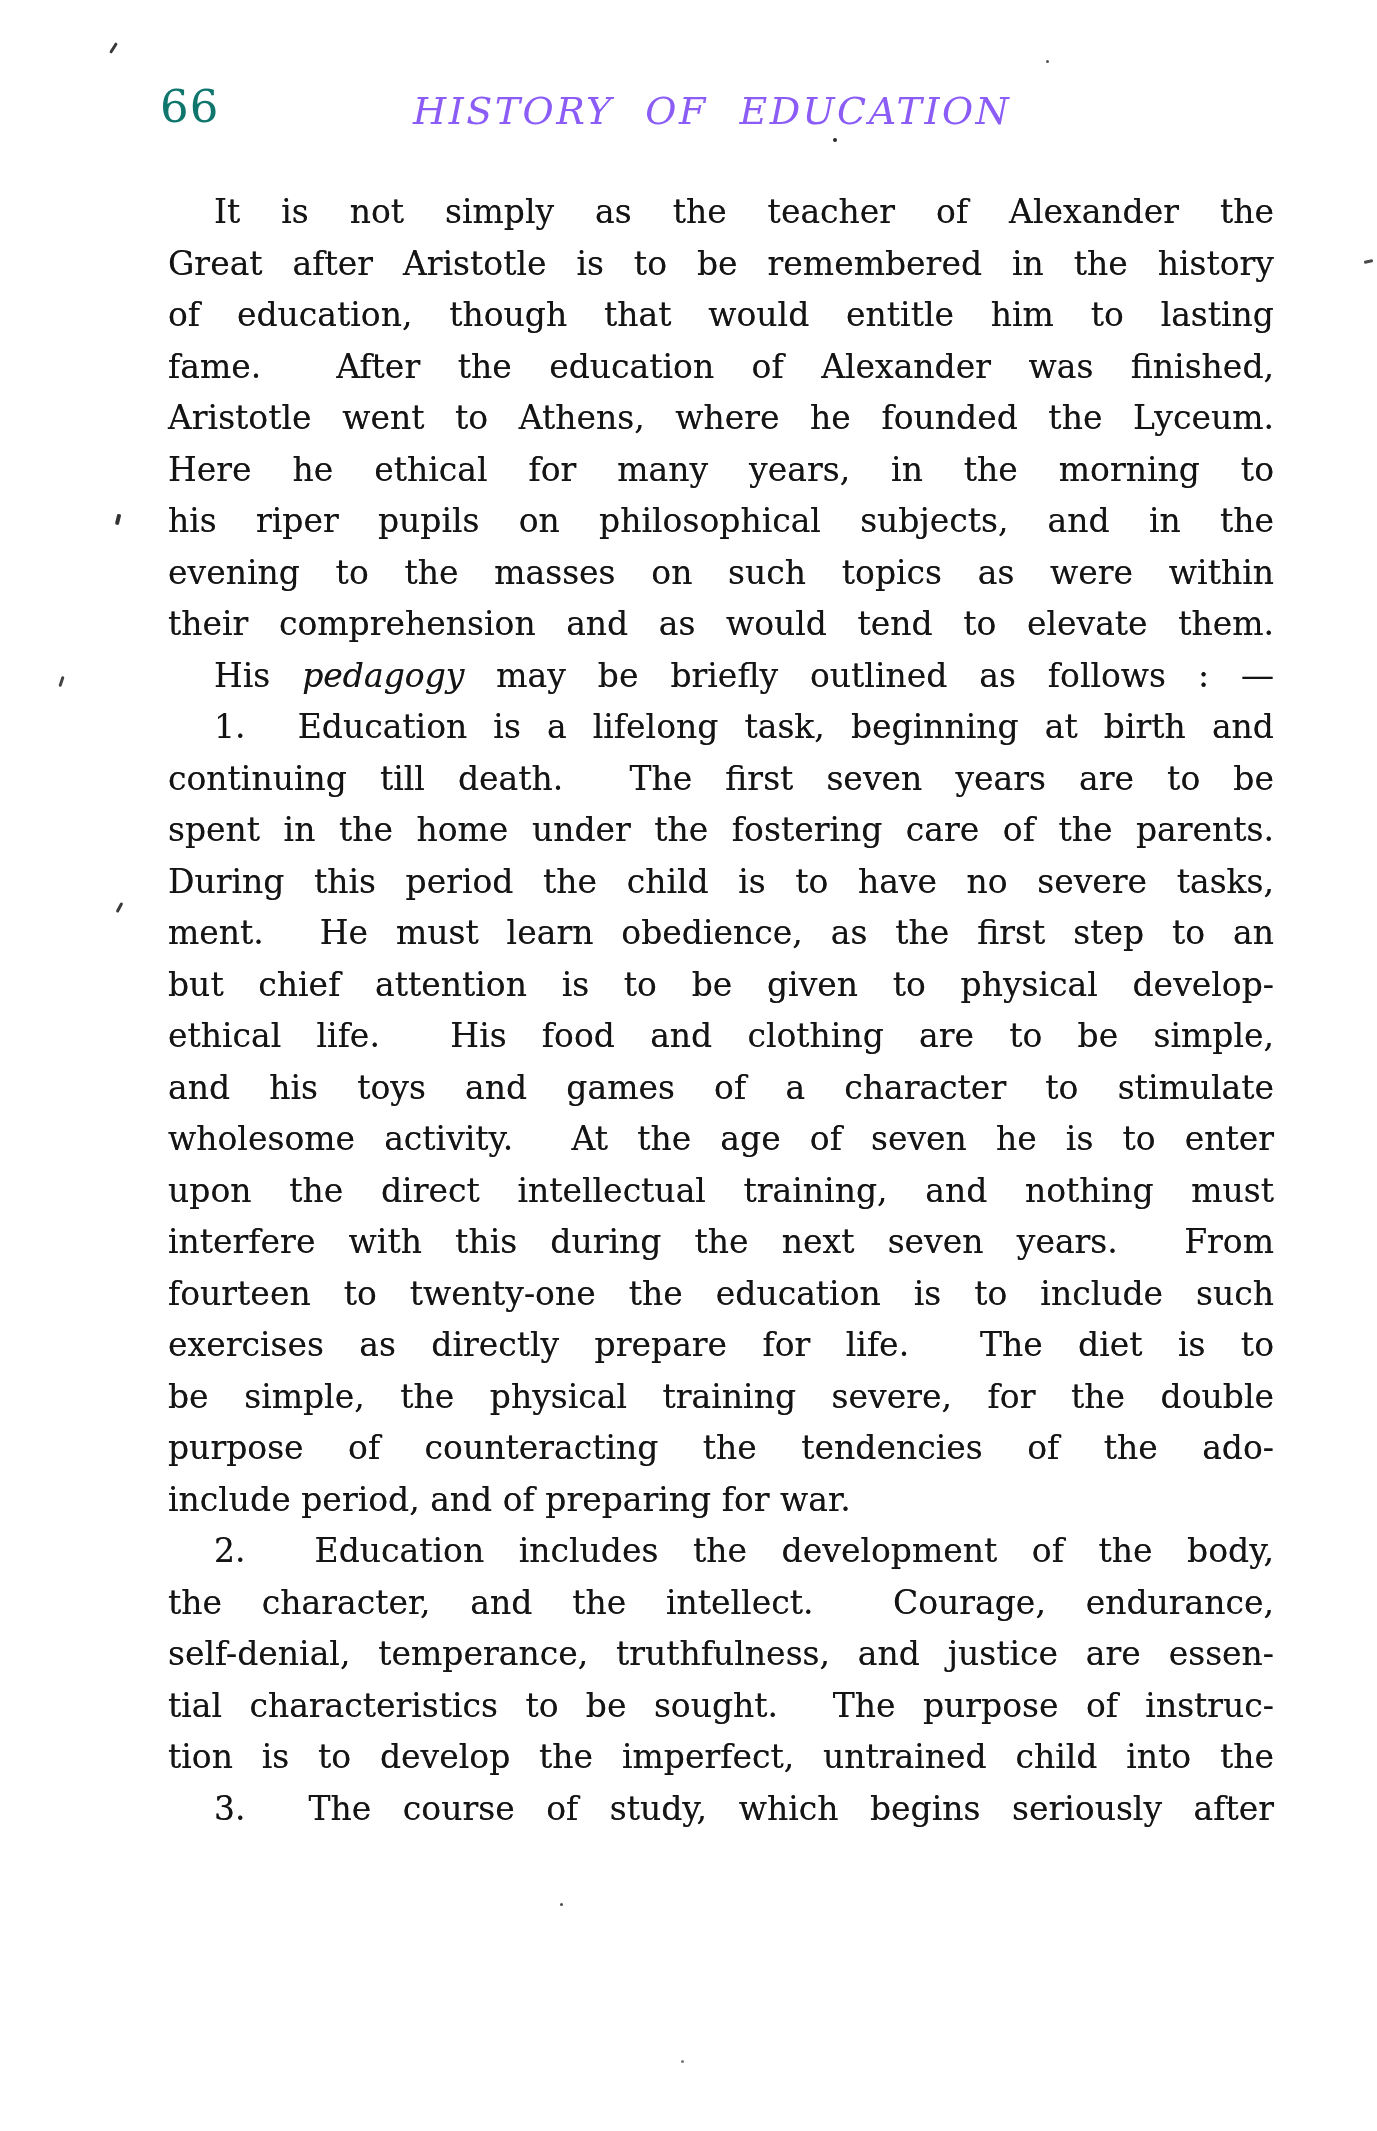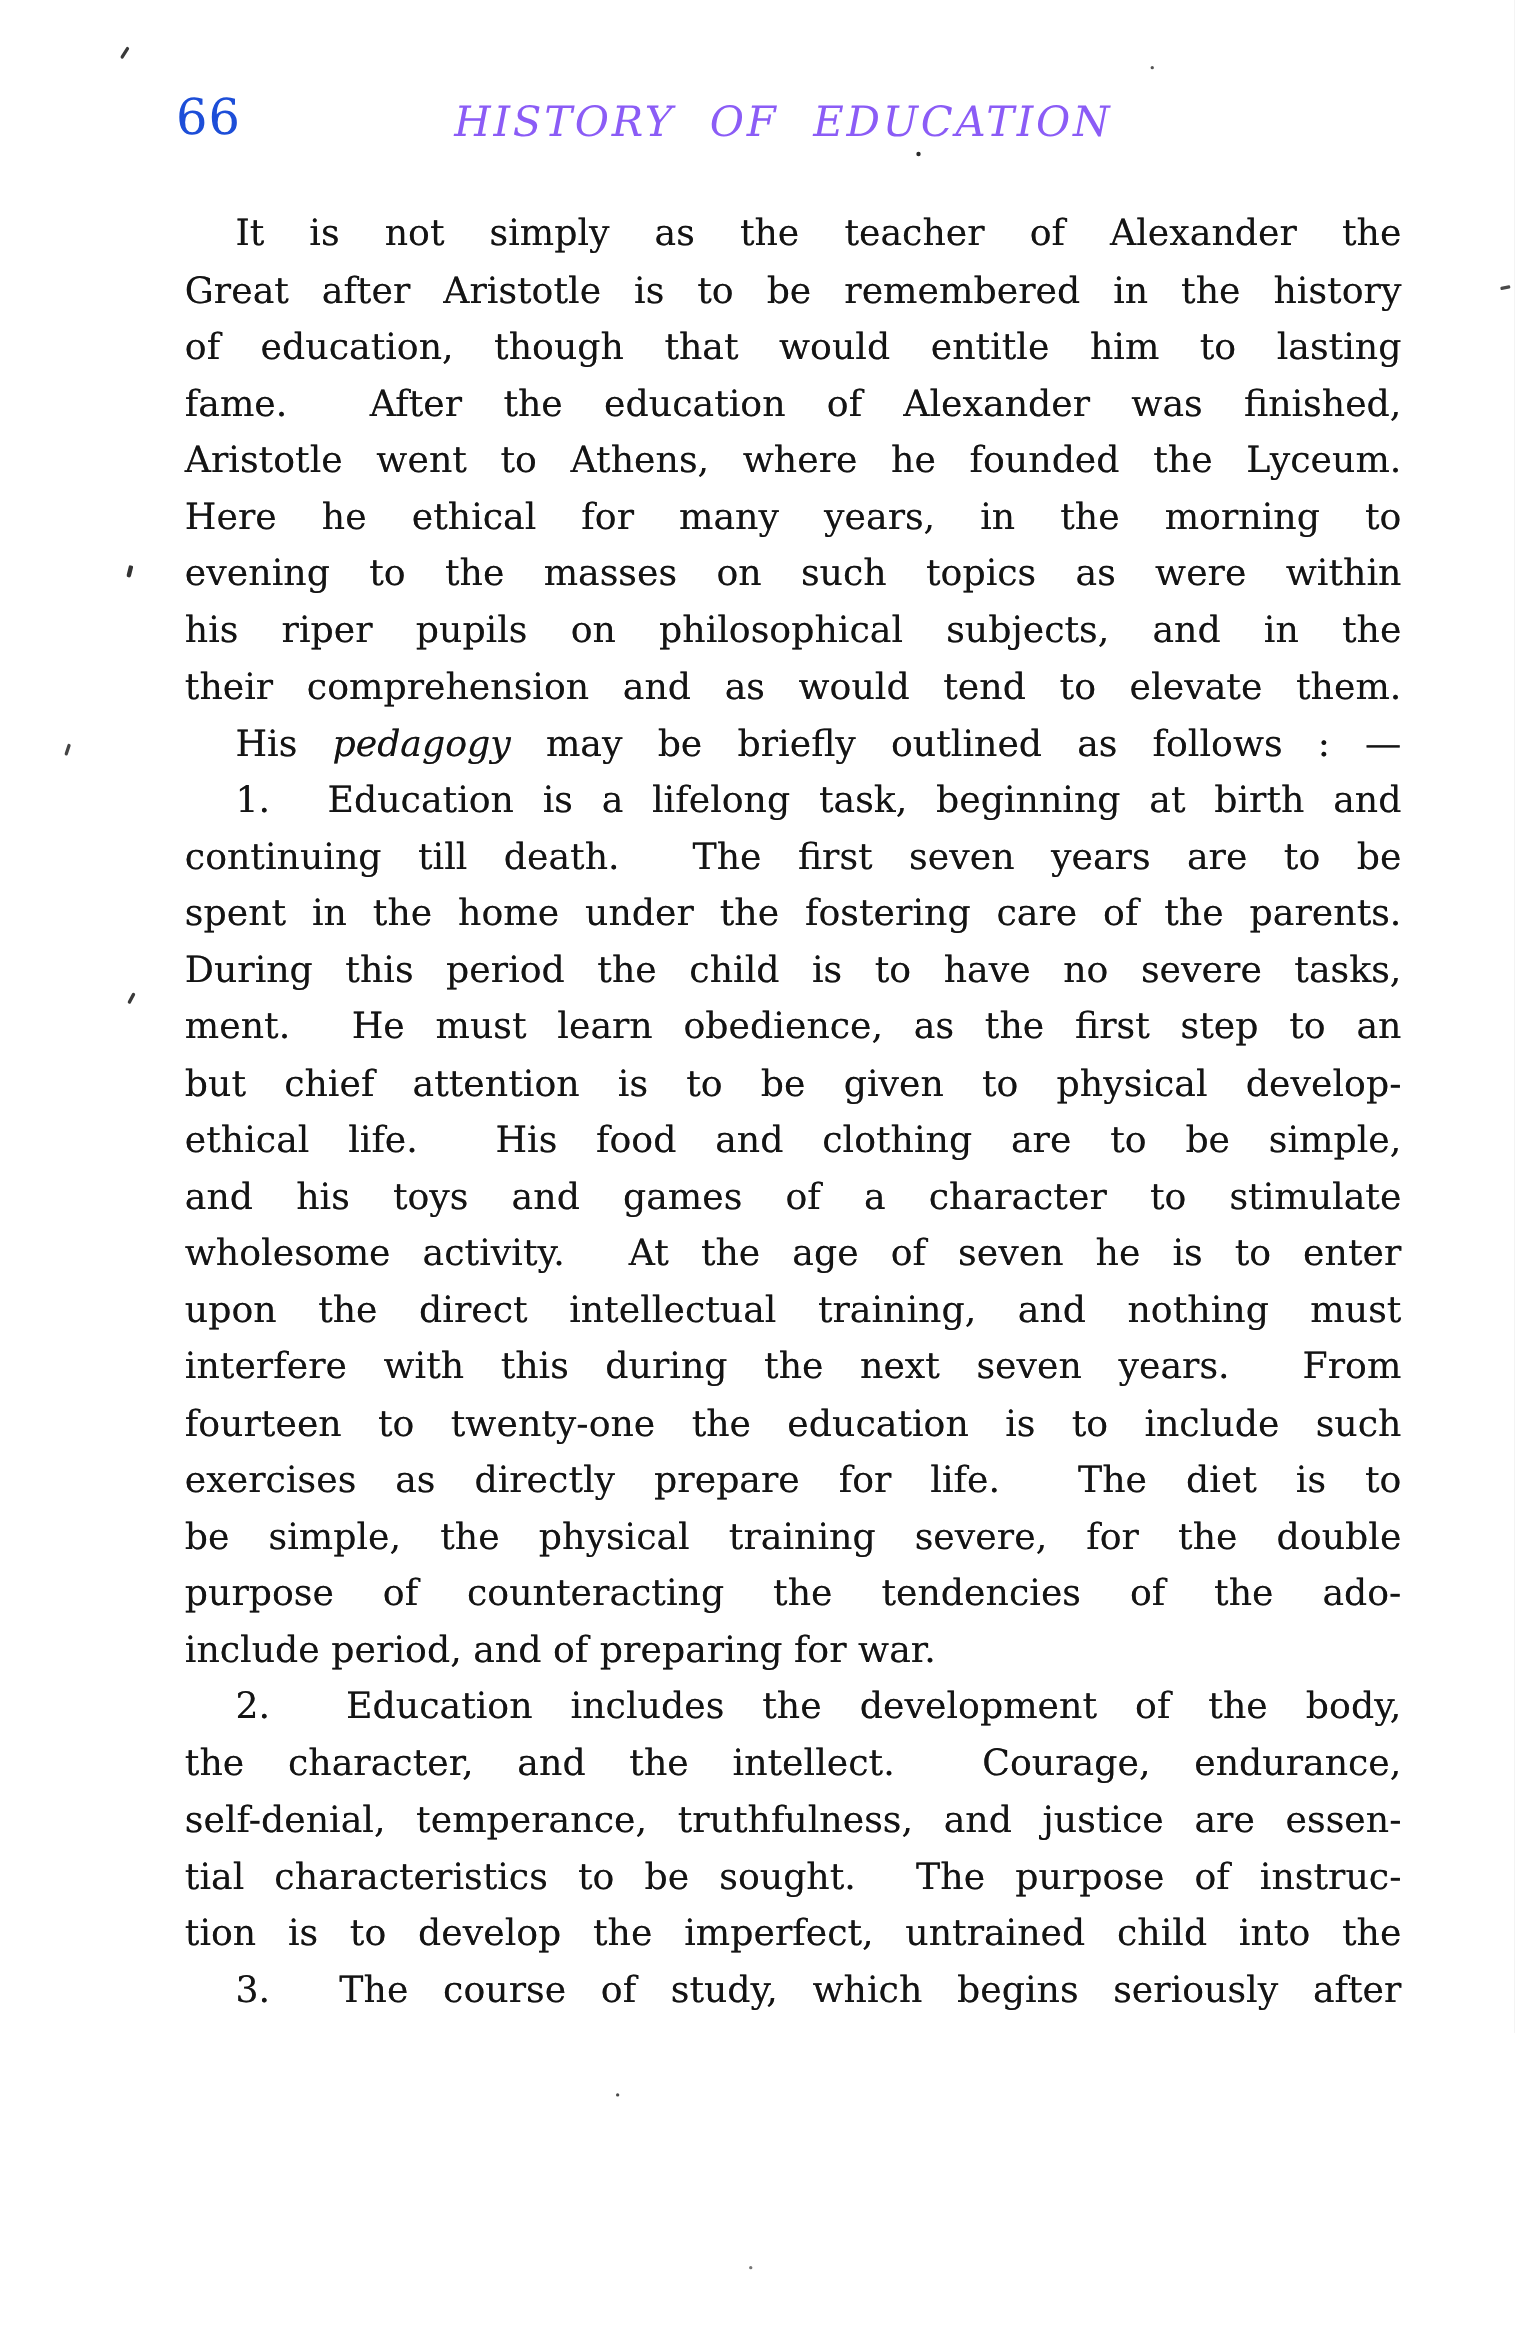--- a/index.html
+++ b/index.html
@@ -8,21 +8,21 @@
     width:1377px;height:2131px;
     margin:0 auto;
     background:#ffffff;
     font-family:"DejaVu Serif","Liberation Serif",serif;
     color:#141414;
     overflow:hidden;
   }
   .header{position:absolute;top:0;left:0;width:100%;height:150px;}
   .page-number{
     position:absolute;left:160px;top:84px;
-    font-size:45px;line-height:1;color:#1d4ed8;
+    font-size:45px;line-height:1;color:#0f766e;
     letter-spacing:1px;
   }
   .running-title{
     position:absolute;left:413px;top:92px;
     font-size:38px;line-height:1;font-style:italic;
     letter-spacing:2.5px;word-spacing:17px;
     color:#8b5cf6;white-space:nowrap;
   }
   .body-text{
     position:absolute;left:168px;top:186px;width:1106px;
@@ -59,22 +59,22 @@
     <span class="running-title">HISTORY OF EDUCATION</span>
   </div>
 
   <div class="body-text" id="body-lines">
       <div class="line indent"><span>It is not simply as the teacher of Alexander the</span></div>
       <div class="line"><span>Great after Aristotle is to be remembered in the history</span></div>
       <div class="line"><span>of education, though that would entitle him to lasting</span></div>
       <div class="line"><span>fame.&nbsp; After the education of Alexander was finished,</span></div>
       <div class="line"><span>Aristotle went to Athens, where he founded the Lyceum.</span></div>
       <div class="line"><span>Here he ethical for many years, in the morning to</span></div>
+      <div class="line"><span>his riper pupils on philosophical subjects, and in the</span></div>
       <div class="line"><span>evening to the masses on such topics as were within</span></div>
-      <div class="line"><span>his riper pupils on philosophical subjects, and in the</span></div>
       <div class="line"><span>their comprehension and as would tend to elevate them.</span></div>
       <div class="line indent"><span>His </span><span class="it">pedagogy</span><span> may be briefly outlined as follows : —</span></div>
       <div class="line indent"><span>1.&nbsp; Education is a lifelong task, beginning at birth and</span></div>
       <div class="line"><span>continuing till death.&nbsp; The first seven years are to be</span></div>
       <div class="line"><span>spent in the home under the fostering care of the parents.</span></div>
       <div class="line"><span>During this period the child is to have no severe tasks,</span></div>
       <div class="line"><span>ment.&nbsp; He must learn obedience, as the first step to an</span></div>
       <div class="line"><span>but chief attention is to be given to physical develop-</span></div>
       <div class="line"><span>ethical life.&nbsp; His food and clothing are to be simple,</span></div>
       <div class="line"><span>and his toys and games of a character to stimulate</span></div>

